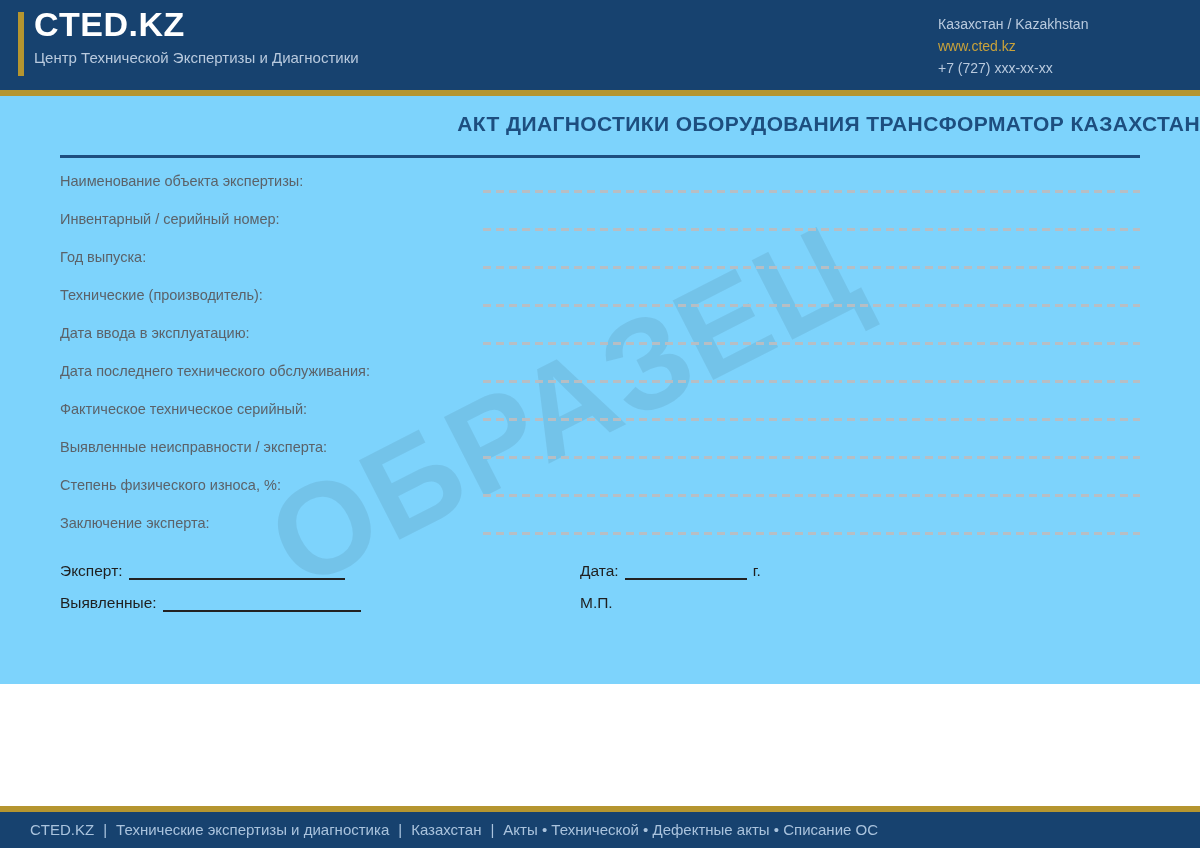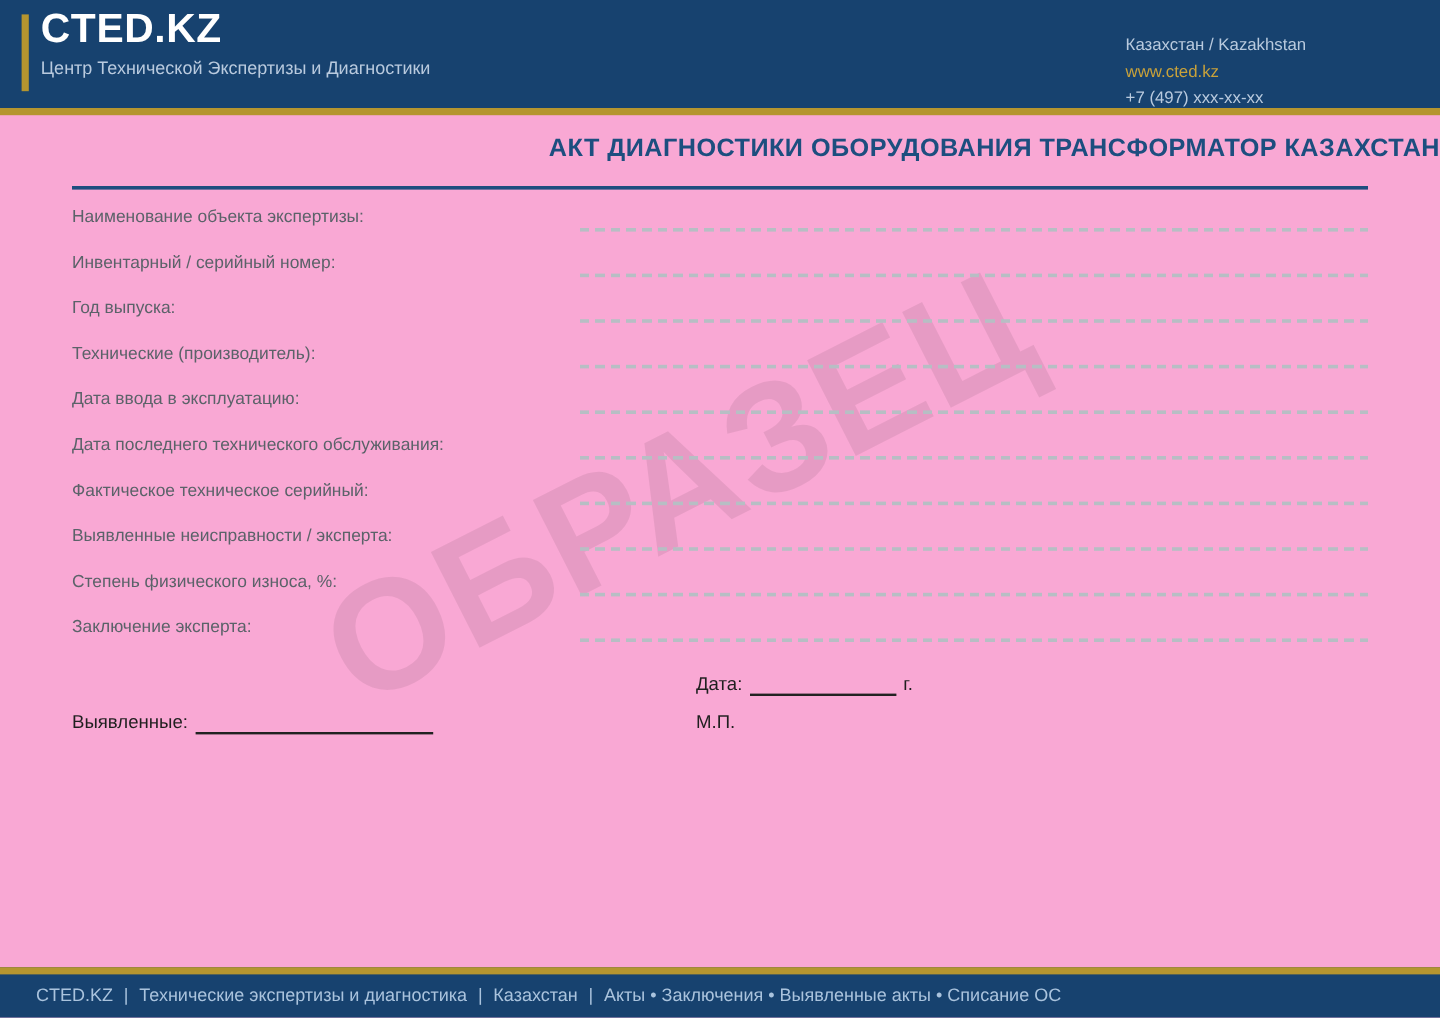--- a/index.html
+++ b/index.html
@@ -2,21 +2,21 @@
 <html><head>
 <meta charset="utf-8">
 <style>
   html, body { margin: 0; padding: 0; }
   body {
     width: 1200px; height: 848px;
     background: #ffffff;
     font-family: "Liberation Sans", sans-serif;
     overflow: hidden;
   }
-  .page { position: relative; width: 1200px; height: 848px; background: #f9a8d4; }
+  .page { position: relative; width: 1200px; height: 684px; background: #7dd3fc; }
 
   
   .header {
     position: absolute; top: 0; left: 0; width: 1200px; height: 90px;
     background: #17426f;
   }
   .gold-rule-top {
     position: absolute; top: 90px; left: 0; width: 1200px; height: 6px;
     background: #b5952f;
   }
@@ -27,21 +27,21 @@
   .logo {
     position: absolute; left: 34px; top: 5px;
     color: #ffffff; font-size: 34px; font-weight: 600; letter-spacing: 0.5px;
   }
   .subtitle {
     position: absolute; left: 34px; top: 49px;
     color: #b9cade; font-size: 15px;
   }
   .contact {
     position: absolute; left: 938px; top: 13px;
-    font-size: 14px; line-height: 22px; color: #b9cade; margin-top: 13px;
+    font-size: 14px; line-height: 22px; color: #b9cade;
   }
   .contact .website { color: #c9a23a; text-decoration: none; display: block; }
 
   
   .doc-title {
     position: absolute; top: 112px; left: 0; width: 1200px;
     text-align: right; color: #1d4e7f; font-size: 21px; letter-spacing: 0.4px; font-weight: bold;
   }
   .title-rule {
     position: absolute; top: 155px; left: 60px; width: 1080px; height: 3px;
@@ -104,21 +104,21 @@
 
 <div class="page">
 
   <div class="header">
     <div class="accent-bar"></div>
     <div class="logo">CTED.KZ</div>
     <div class="subtitle">Центр Технической Экспертизы и Диагностики</div>
     <div class="contact">
       <div>Казахстан / Kazakhstan</div>
       <a class="website" href="#">www.cted.kz</a>
-      <div>+7 (497) xxx-xx-xx</div>
+      <div>+7 (727) xxx-xx-xx</div>
     </div>
   </div>
   <div class="gold-rule-top"></div>
 
   <div class="doc-title">АКТ ДИАГНОСТИКИ ОБОРУДОВАНИЯ ТРАНСФОРМАТОР КАЗАХСТАН</div>
   <div class="title-rule"></div>
 
   <div class="watermark">ОБРАЗЕЦ</div>
 
   <div class="fields">
@@ -159,33 +159,36 @@
       <span class="field-blank"></span>
     </div>
     <div class="field-row">
       <span class="field-label">Заключение эксперта:</span>
       <span class="field-blank"></span>
     </div>
   </div>
 
   <div class="signature">
     <div class="sig-row">
+      <span class="sig-left">
+        <span>Эксперт:</span><span class="blank blank-expert"></span>
+      </span>
       <span class="sig-right">
         <span>Дата:</span><span class="blank blank-date"></span><span>г.</span>
       </span>
     </div>
     <div class="sig-row">
       <span class="sig-left">
         <span>Выявленные:</span><span class="blank blank-position"></span>
       </span>
       <span class="sig-right">
         <span>М.П.</span>
       </span>
     </div>
   </div>
 
   <div class="footer">
     <div class="footer-inner">
-      <span>CTED.KZ</span><span class="sep">|</span><span>Технические экспертизы и диагностика</span><span class="sep">|</span><span>Казахстан</span><span class="sep">|</span><span>Акты • Заключения • Выявленные акты • Списание ОС</span>
+      <span>CTED.KZ</span><span class="sep">|</span><span>Технические экспертизы и диагностика</span><span class="sep">|</span><span>Казахстан</span><span class="sep">|</span><span>Акты • Технической • Дефектные акты • Списание ОС</span>
     </div>
   </div>
 
 </div>
 
 </body></html>

